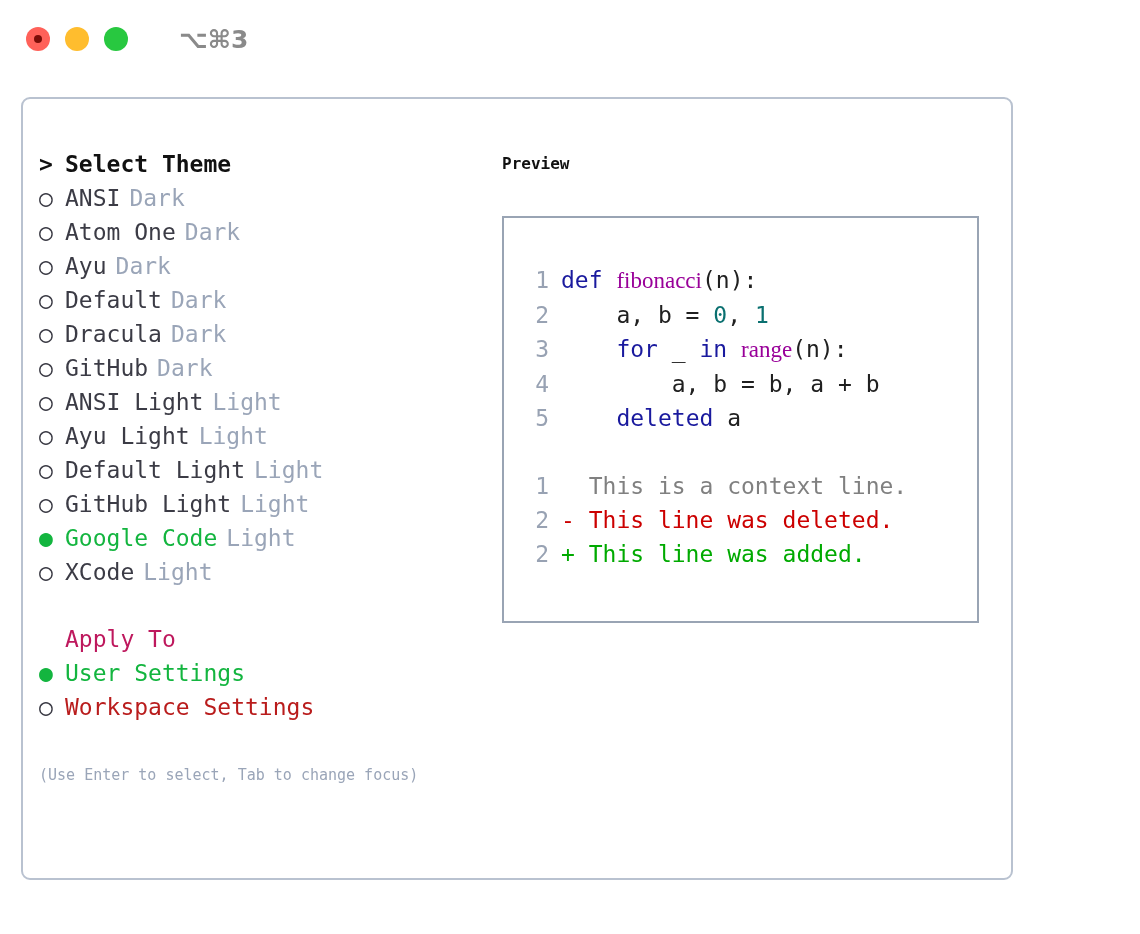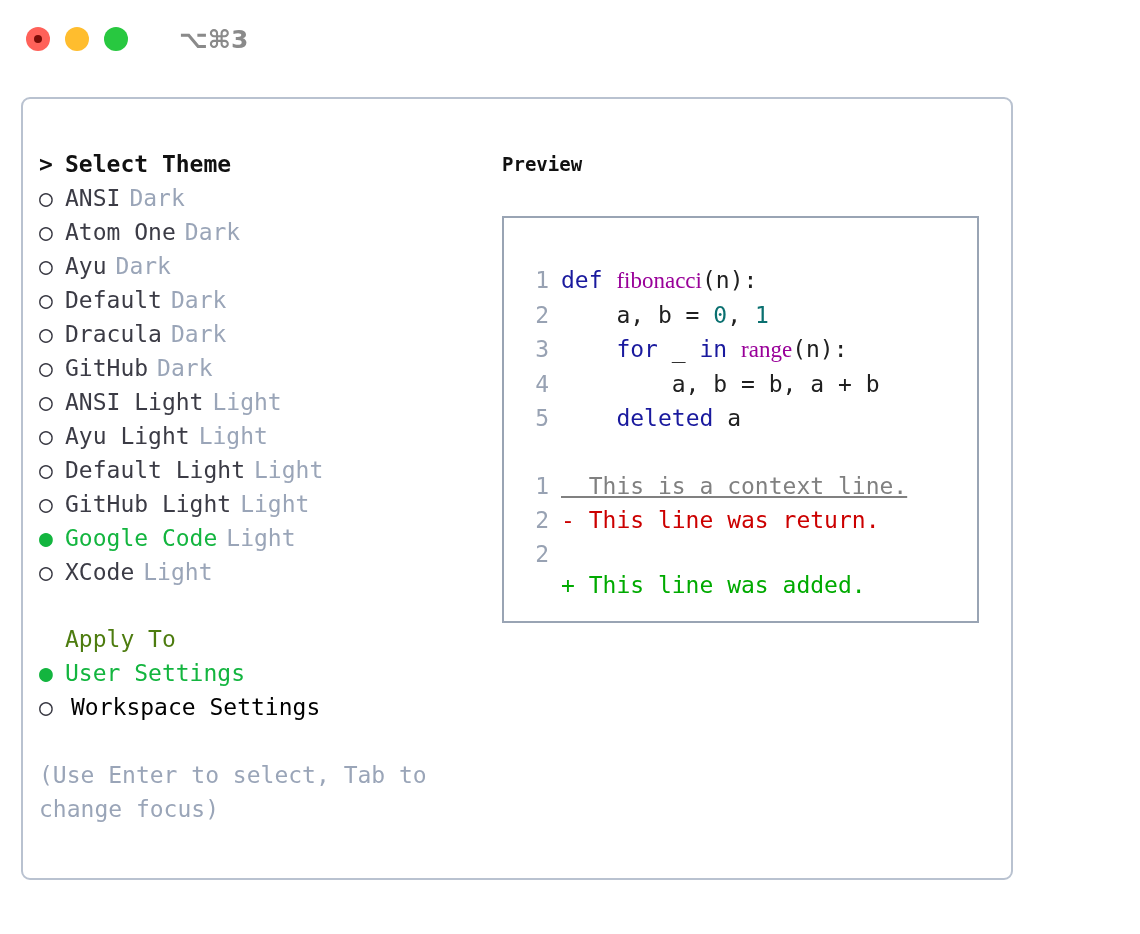--- a/index.html
+++ b/index.html
@@ -96,54 +96,54 @@
     display: inline-block;
     width: 26px;
     flex: 0 0 26px;
     color: #3b3b45;
   }
   .marker.sel { color: #13b53f; }
   .marker.blank { color: transparent; }
 
   .label { color: #3b3b45; }
   .label.sel { color: #13b53f; }
-  .label.plain { color: #000000; margin-left: 6px; }
+  .label.plain { color: #b91c1c; }
 
   .badge {
     color: #9aa5b8;
     margin-left: 9px;
   }
 
   .group-title {
     font-size: 23px;
     line-height: 34px;
-    color: #4d7c0f;
+    color: #be185d;
     white-space: pre;
     text-align: right;
   }
 
   .spacer-sm { height: 33px; }
 
   .hint {
     margin-top: 34px;
-    font-size: 23px;
+    font-size: 15px;
     line-height: 34px;
     color: #9aa5b8;
     width: 410px;
     white-space: normal;
   }
 
   
   .right-col {
     position: absolute;
     left: 479px; top: 48px;
     width: 490px;
   }
   .preview-title {
-    font-size: 19px;
+    font-size: 16px;
     line-height: 34px;
     font-weight: bold;
     color: #111111;
     white-space: pre;
   }
 
   .code-box {
     margin-top: 35px;
     width: 477px;
     height: 407px;
@@ -166,23 +166,23 @@
     color: #98a2b3;
     margin-right: 12px;
   }
   .code-blank { height: 34px; }
 
   
   .kw   { color: #1a1a9e; margin-top: 9px; }
   .fn   { color: #990099; font-family: Liberation Serif, serif; }
   .num  { color: #0a7070; }
   .pln  { color: #202020; }
-  .ctx  { color: #808080; text-decoration: underline; }
+  .ctx  { color: #808080; }
   .del  { color: #cc0000; }
-  .add  { color: #00aa00; margin-top: 31px; }
+  .add  { color: #00aa00; }
 </style>
 </head>
 <body>
 
 <div id="screen">
 
   <div class="titlebar">
     <div class="traffic">
       <span class="dot red"></span>
       <span class="dot yellow"></span>
@@ -237,20 +237,20 @@
         <div id="code-lines">
             <div class="code-line"><span class="ln">1</span><span><span class="kw">def </span><span class="fn">fibonacci</span><span class="pln">(n):</span></span></div>
             <div class="code-line"><span class="ln">2</span><span><span class="pln">    a, b = </span><span class="num">0</span><span class="pln">, </span><span class="num">1</span></span></div>
             <div class="code-line"><span class="ln">3</span><span><span class="pln">    </span><span class="kw">for</span><span class="pln"> _ </span><span class="kw">in</span><span class="pln"> </span><span class="fn">range</span><span class="pln">(n):</span></span></div>
             <div class="code-line"><span class="ln">4</span><span><span class="pln">        a, b = b, a + b</span></span></div>
             <div class="code-line"><span class="ln">5</span><span><span class="pln">    </span><span class="kw">deleted</span><span class="pln"> a</span></span></div>
           </div>
         <div class="code-blank"></div>
         <div id="diff-lines">
             <div class="code-line"><span class="ln">1</span><span class="ctx">  This is a context line.</span></div>
-            <div class="code-line"><span class="ln">2</span><span class="del">- This line was return.</span></div>
+            <div class="code-line"><span class="ln">2</span><span class="del">- This line was deleted.</span></div>
             <div class="code-line"><span class="ln">2</span><span class="add">+ This line was added.</span></div>
           </div>
       </div>
     </div>
 
   </div>
 </div>
 
 </body></html>

